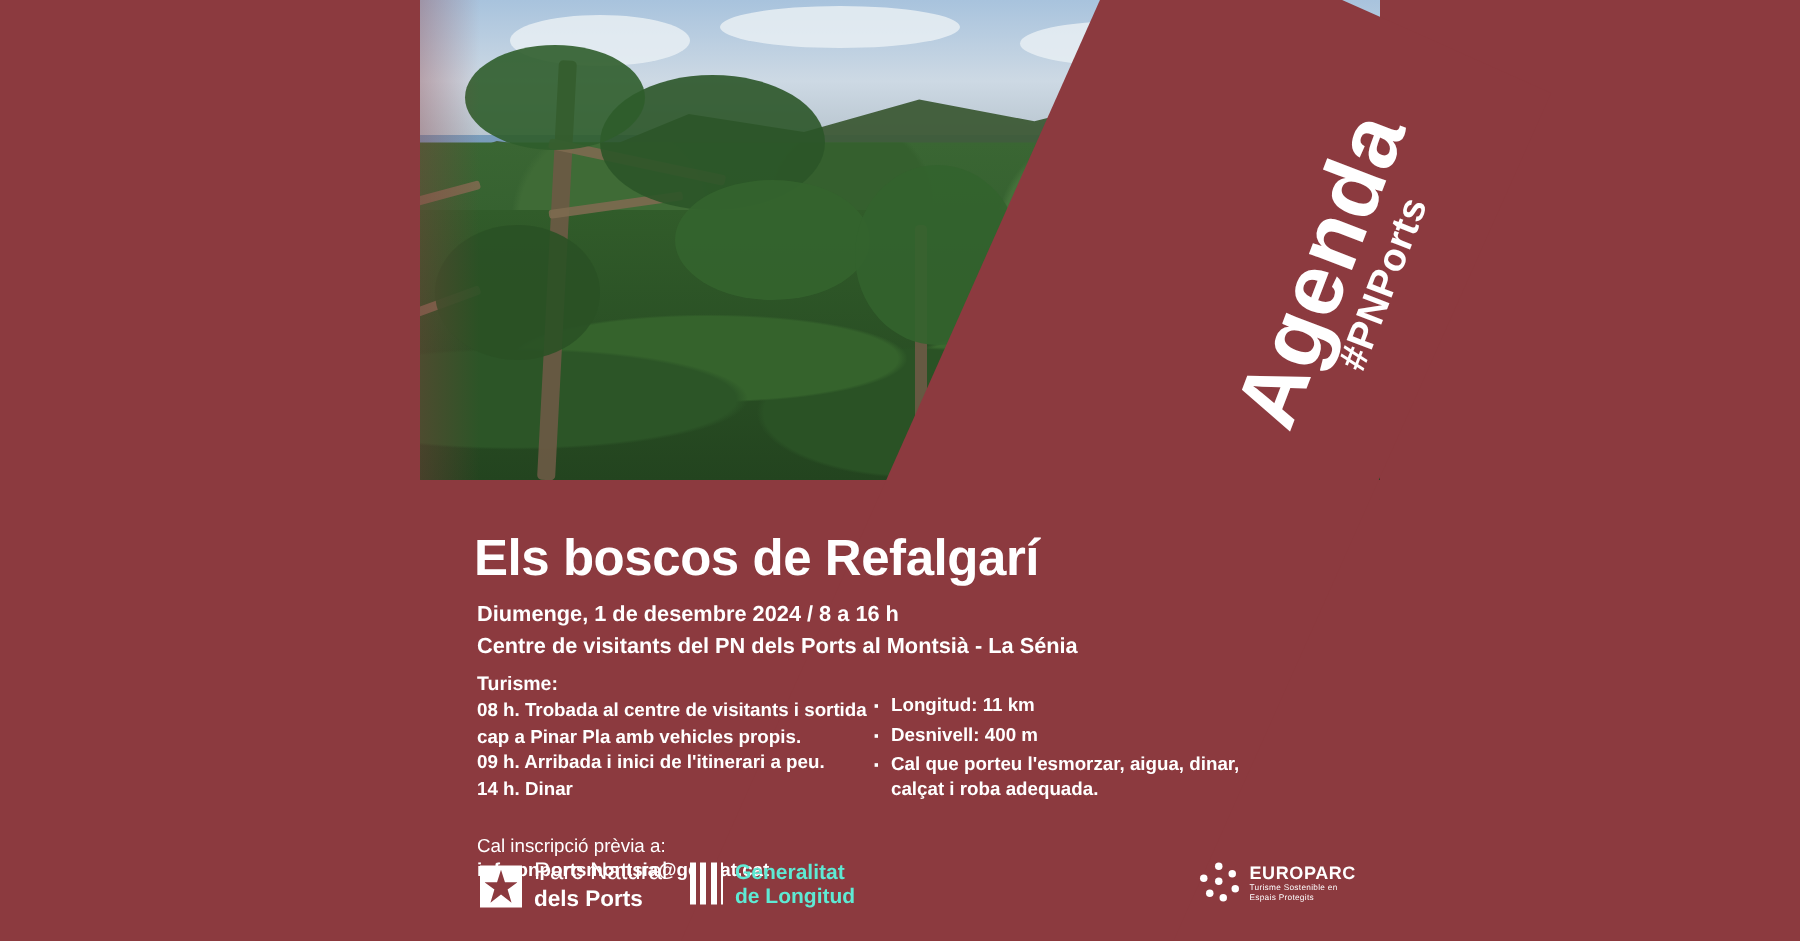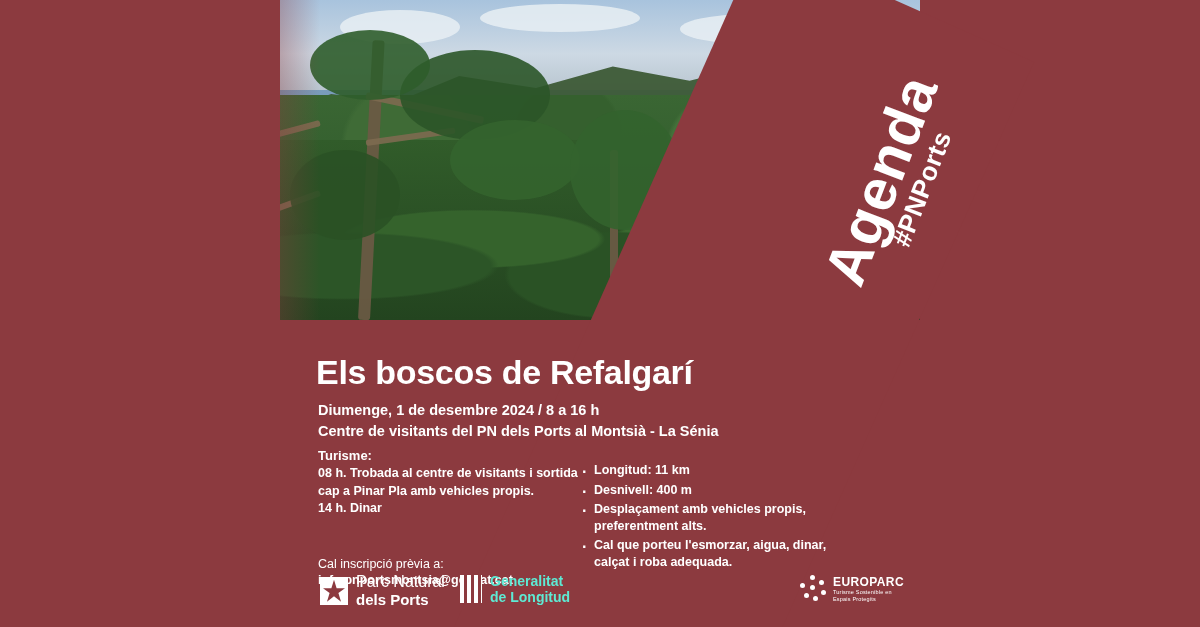--- a/index.html
+++ b/index.html
@@ -335,28 +335,28 @@
 
   <div class="content">
     <div class="title">Els boscos de Refalgarí</div>
     <div class="when">Diumenge, 1 de desembre 2024 / 8 a 16 h</div>
     <div class="where">Centre de visitants del PN dels Ports al Montsià - La Sénia</div>
 
     <div class="prog-label">Turisme:</div>
     <div class="prog-list">
       <div>08 h. Trobada al centre de visitants i sortida</div>
       <div>cap a Pinar Pla amb vehicles propis.</div>
+      <div>09 h. Arribada i inici de l'itinerari a peu.</div>
       <div>14 h. Dinar</div>
     </div>
 
     <div class="facts">
       <ul>
         <li>Longitud: 11 km</li>
         <li>Desnivell: 400 m</li>
-        <li>Desplaçament amb vehicles propis, preferentment alts.</li>
         <li>Cal que porteu l'esmorzar, aigua, dinar, calçat i roba adequada.</li>
       </ul>
     </div>
 
     <div class="signup-label">Cal inscripció prèvia a:</div>
     <div class="signup-mail">info.pnportsmontsia@gencat.cat</div>
   </div>
 
   <div class="logos">
     <div class="logo-pn">

